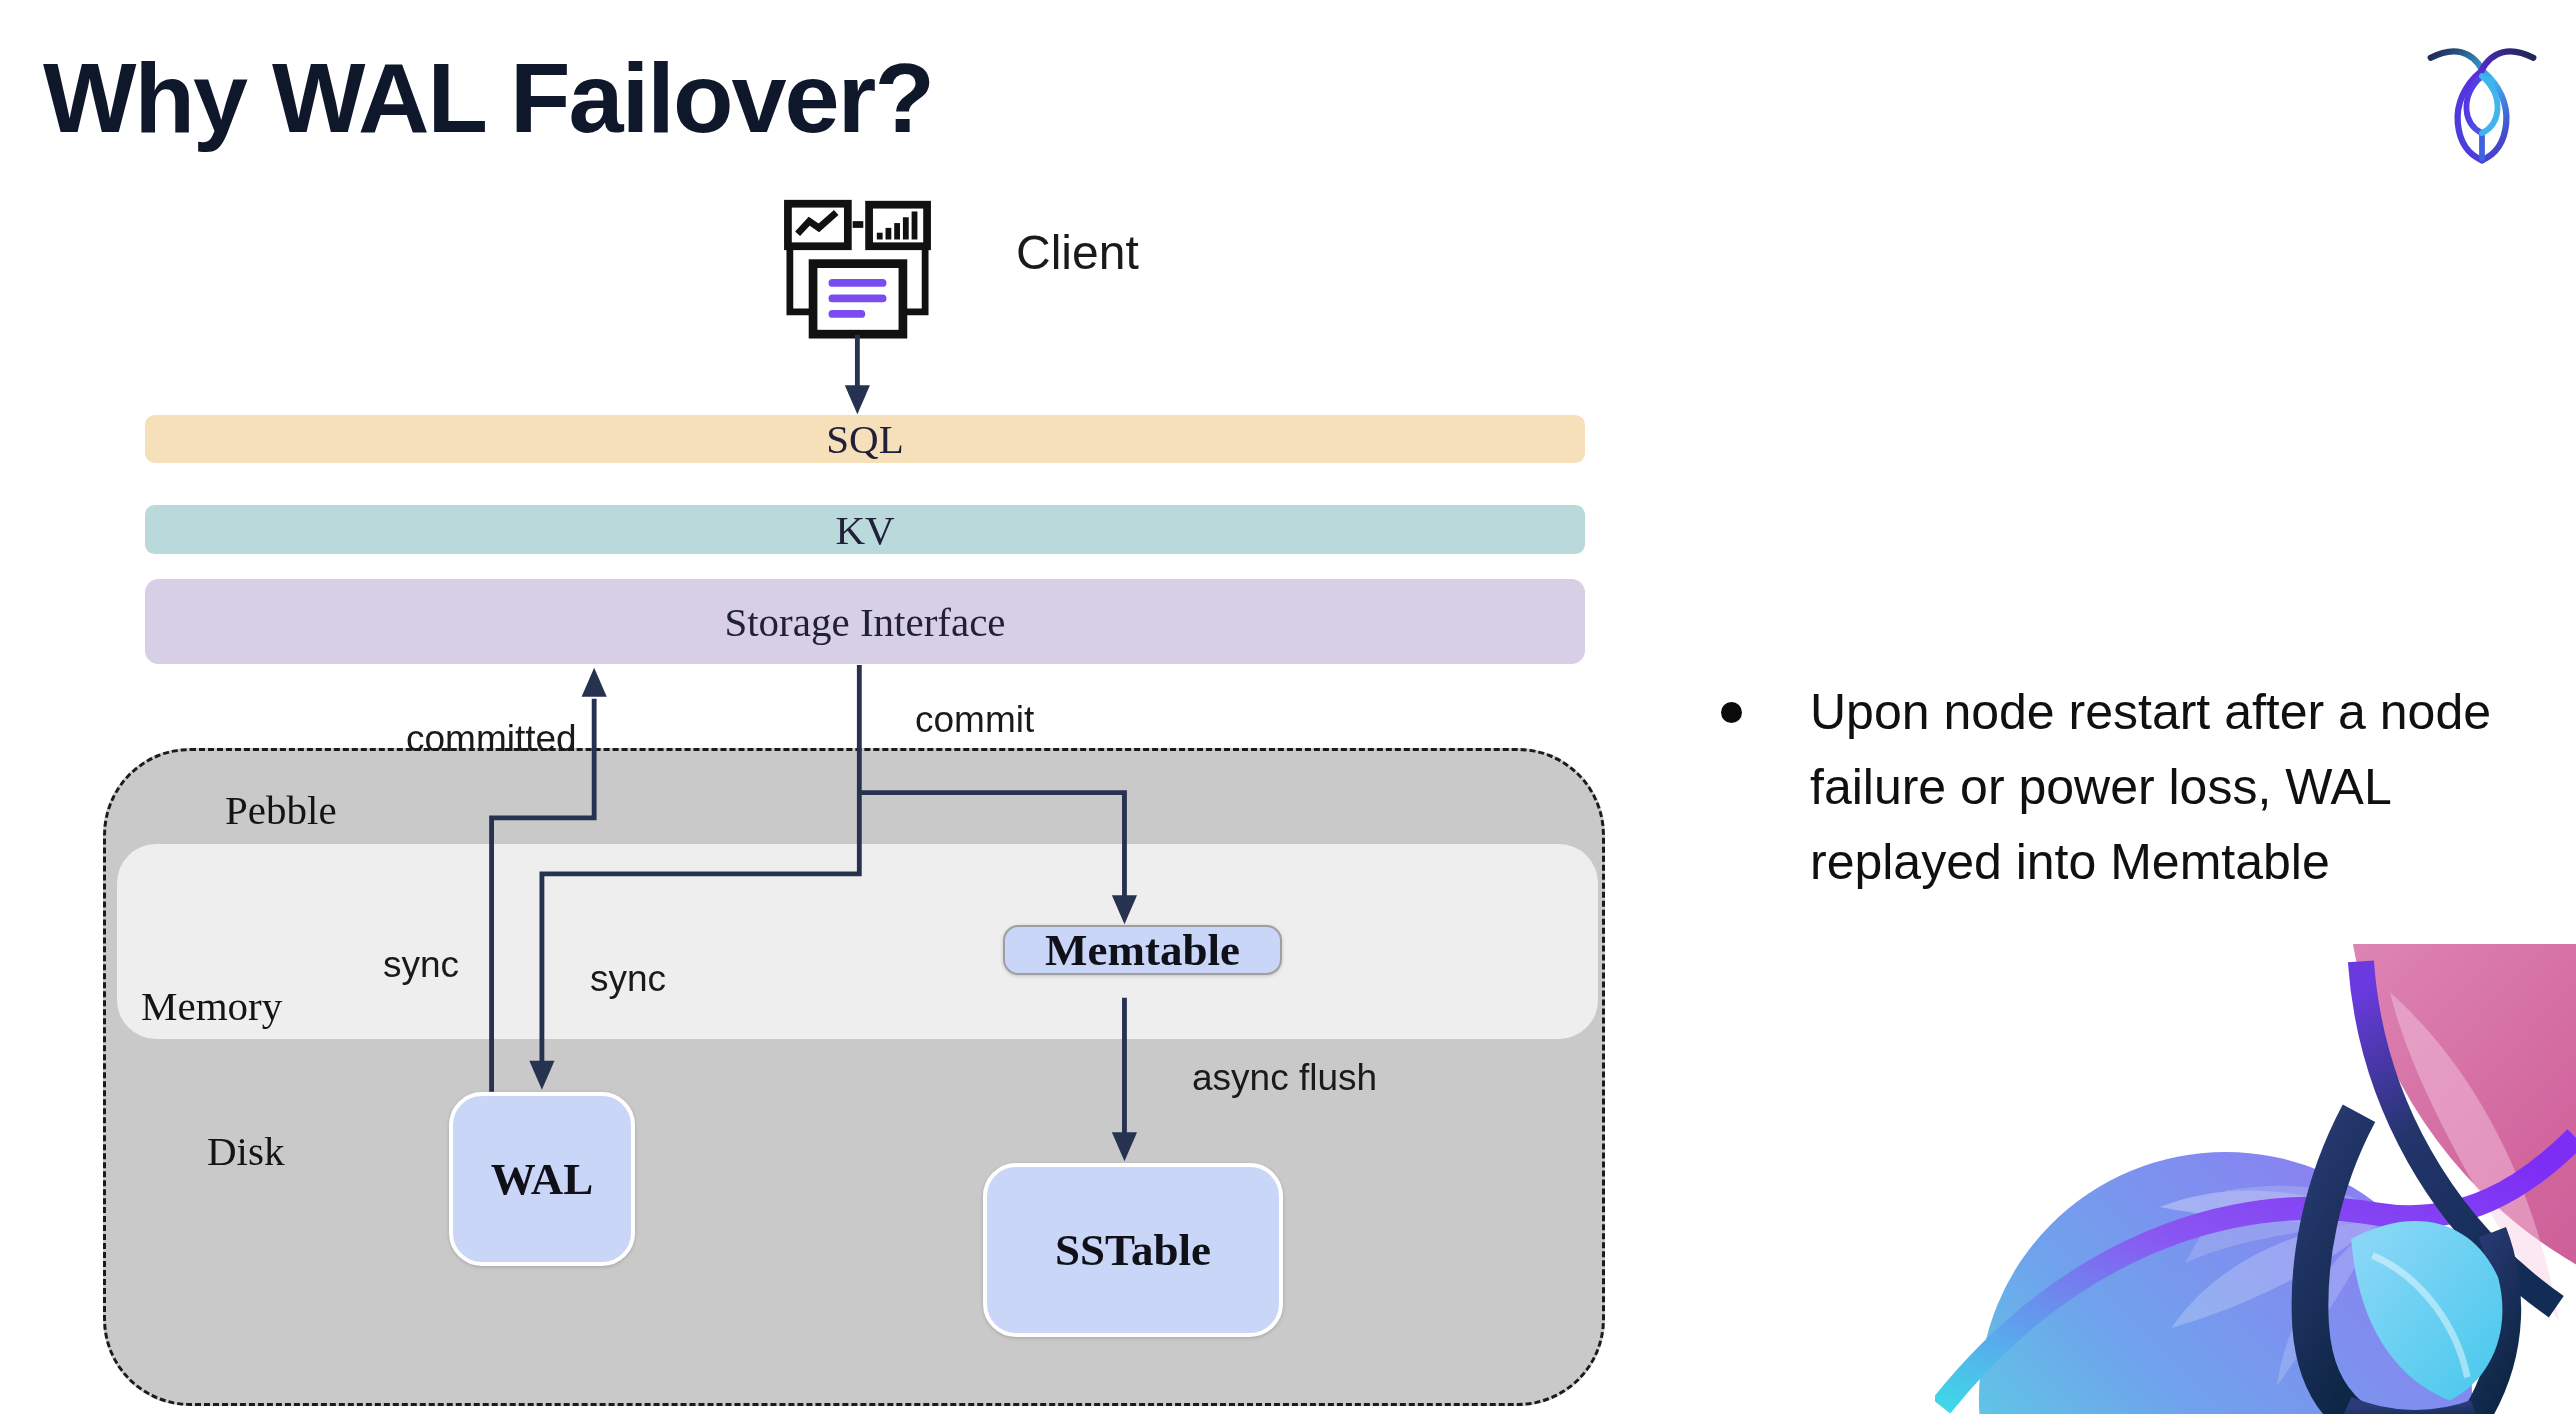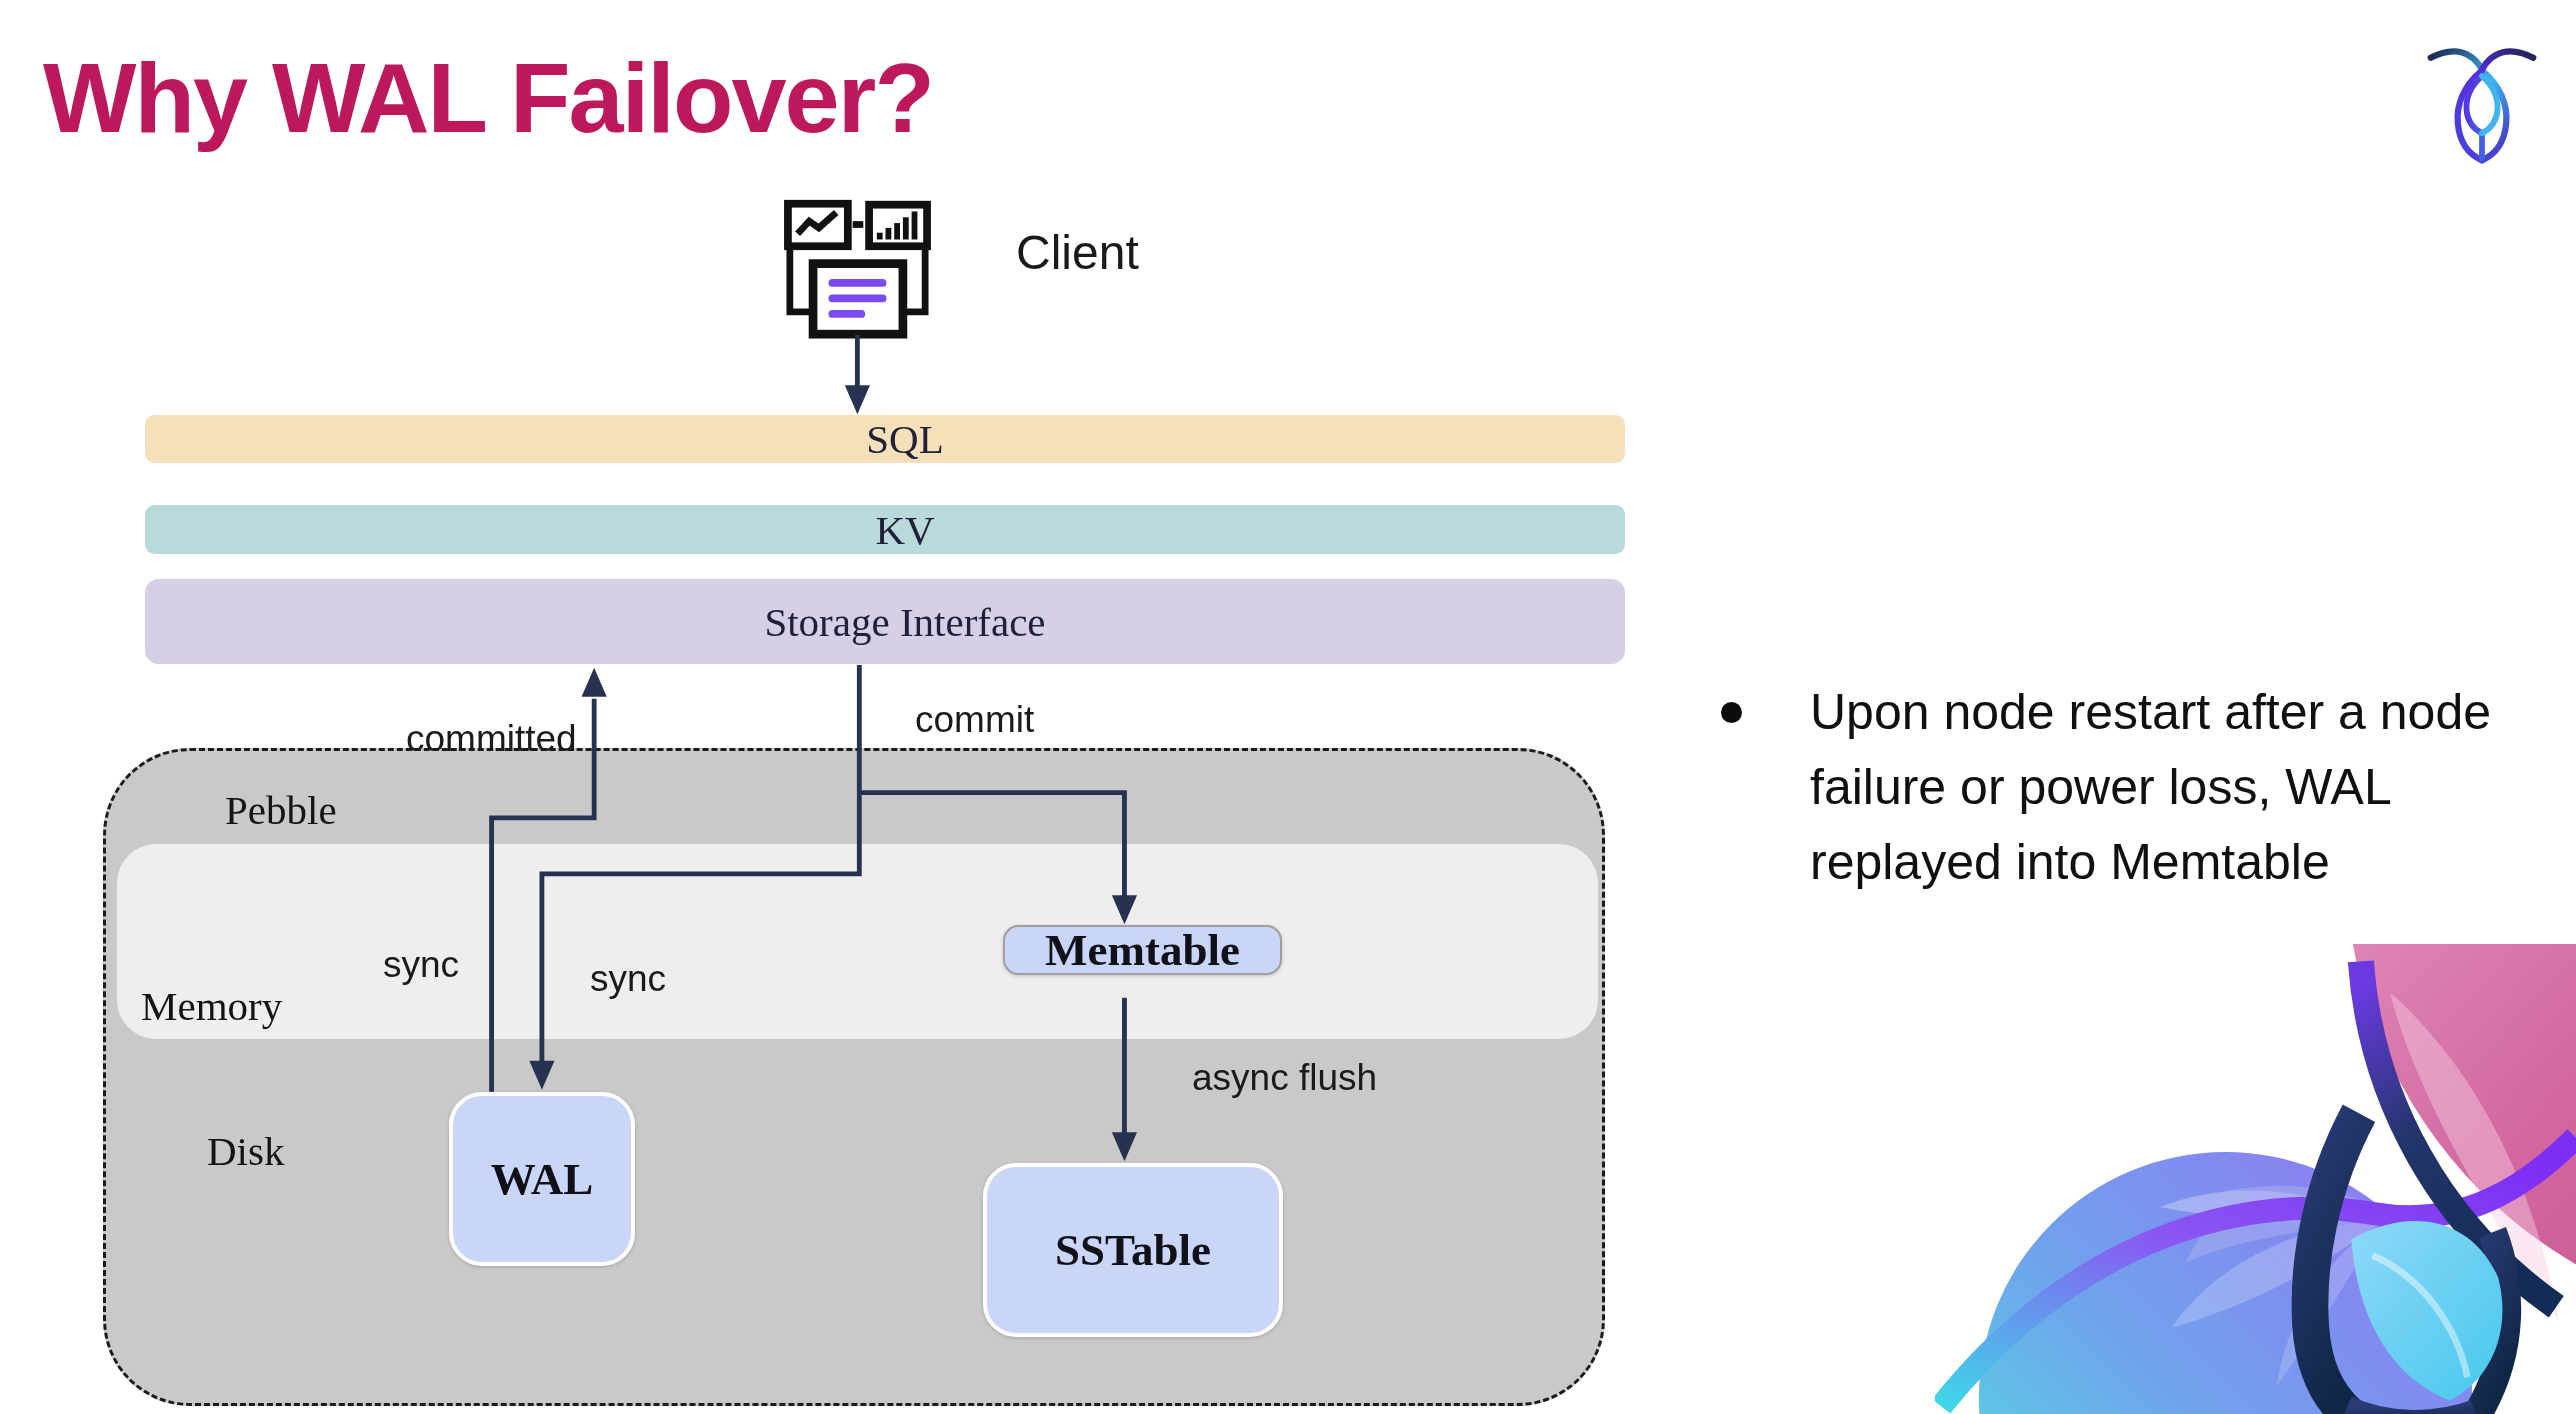--- a/index.html
+++ b/index.html
@@ -4,29 +4,29 @@
 <style>
   html,body{margin:0;padding:0;background:#ffffff;}
   .slide{
     position:relative;width:2576px;height:1415px;background:#ffffff;
     overflow:hidden;font-family:"Liberation Sans",sans-serif;color:#111;
   }
   .abs{position:absolute;}
   
   .title{
     left:43px;top:41px;font-size:99px;font-weight:800;letter-spacing:-1.9px;
-    color:#be185d;font-family:"Liberation Sans",sans-serif;
+    color:#0f172a;font-family:"Liberation Sans",sans-serif;
   }
   
   .client-label{left:1016px;top:225px;font-size:48px;color:#1a1a1a;}
   
   .bar{
     left:145px;width:1440px;border-radius:9.7px;
     display:flex;align-items:center;justify-content:center;
-    font-family:"Liberation Serif","DejaVu Serif",serif;font-size:41px;color:#20203a;padding-left:40px;
+    font-family:"Liberation Serif","DejaVu Serif",serif;font-size:41px;color:#20203a;
   }
   .bar-sql{top:415px;height:48px;background:#f5e0ba;}
   .bar-kv{top:505px;height:49px;background:#b9d9da;}
   .bar-storage{top:579px;height:85px;background:#d6cfe5;border-radius:13.5px;}
   
   .pebble{
     left:103px;top:748px;width:1502px;height:658px;background:#c9c9c9;
     border:3.9px dashed #1b1b1b;border-radius:87px;box-sizing:border-box;
   }
   .memory-band{

